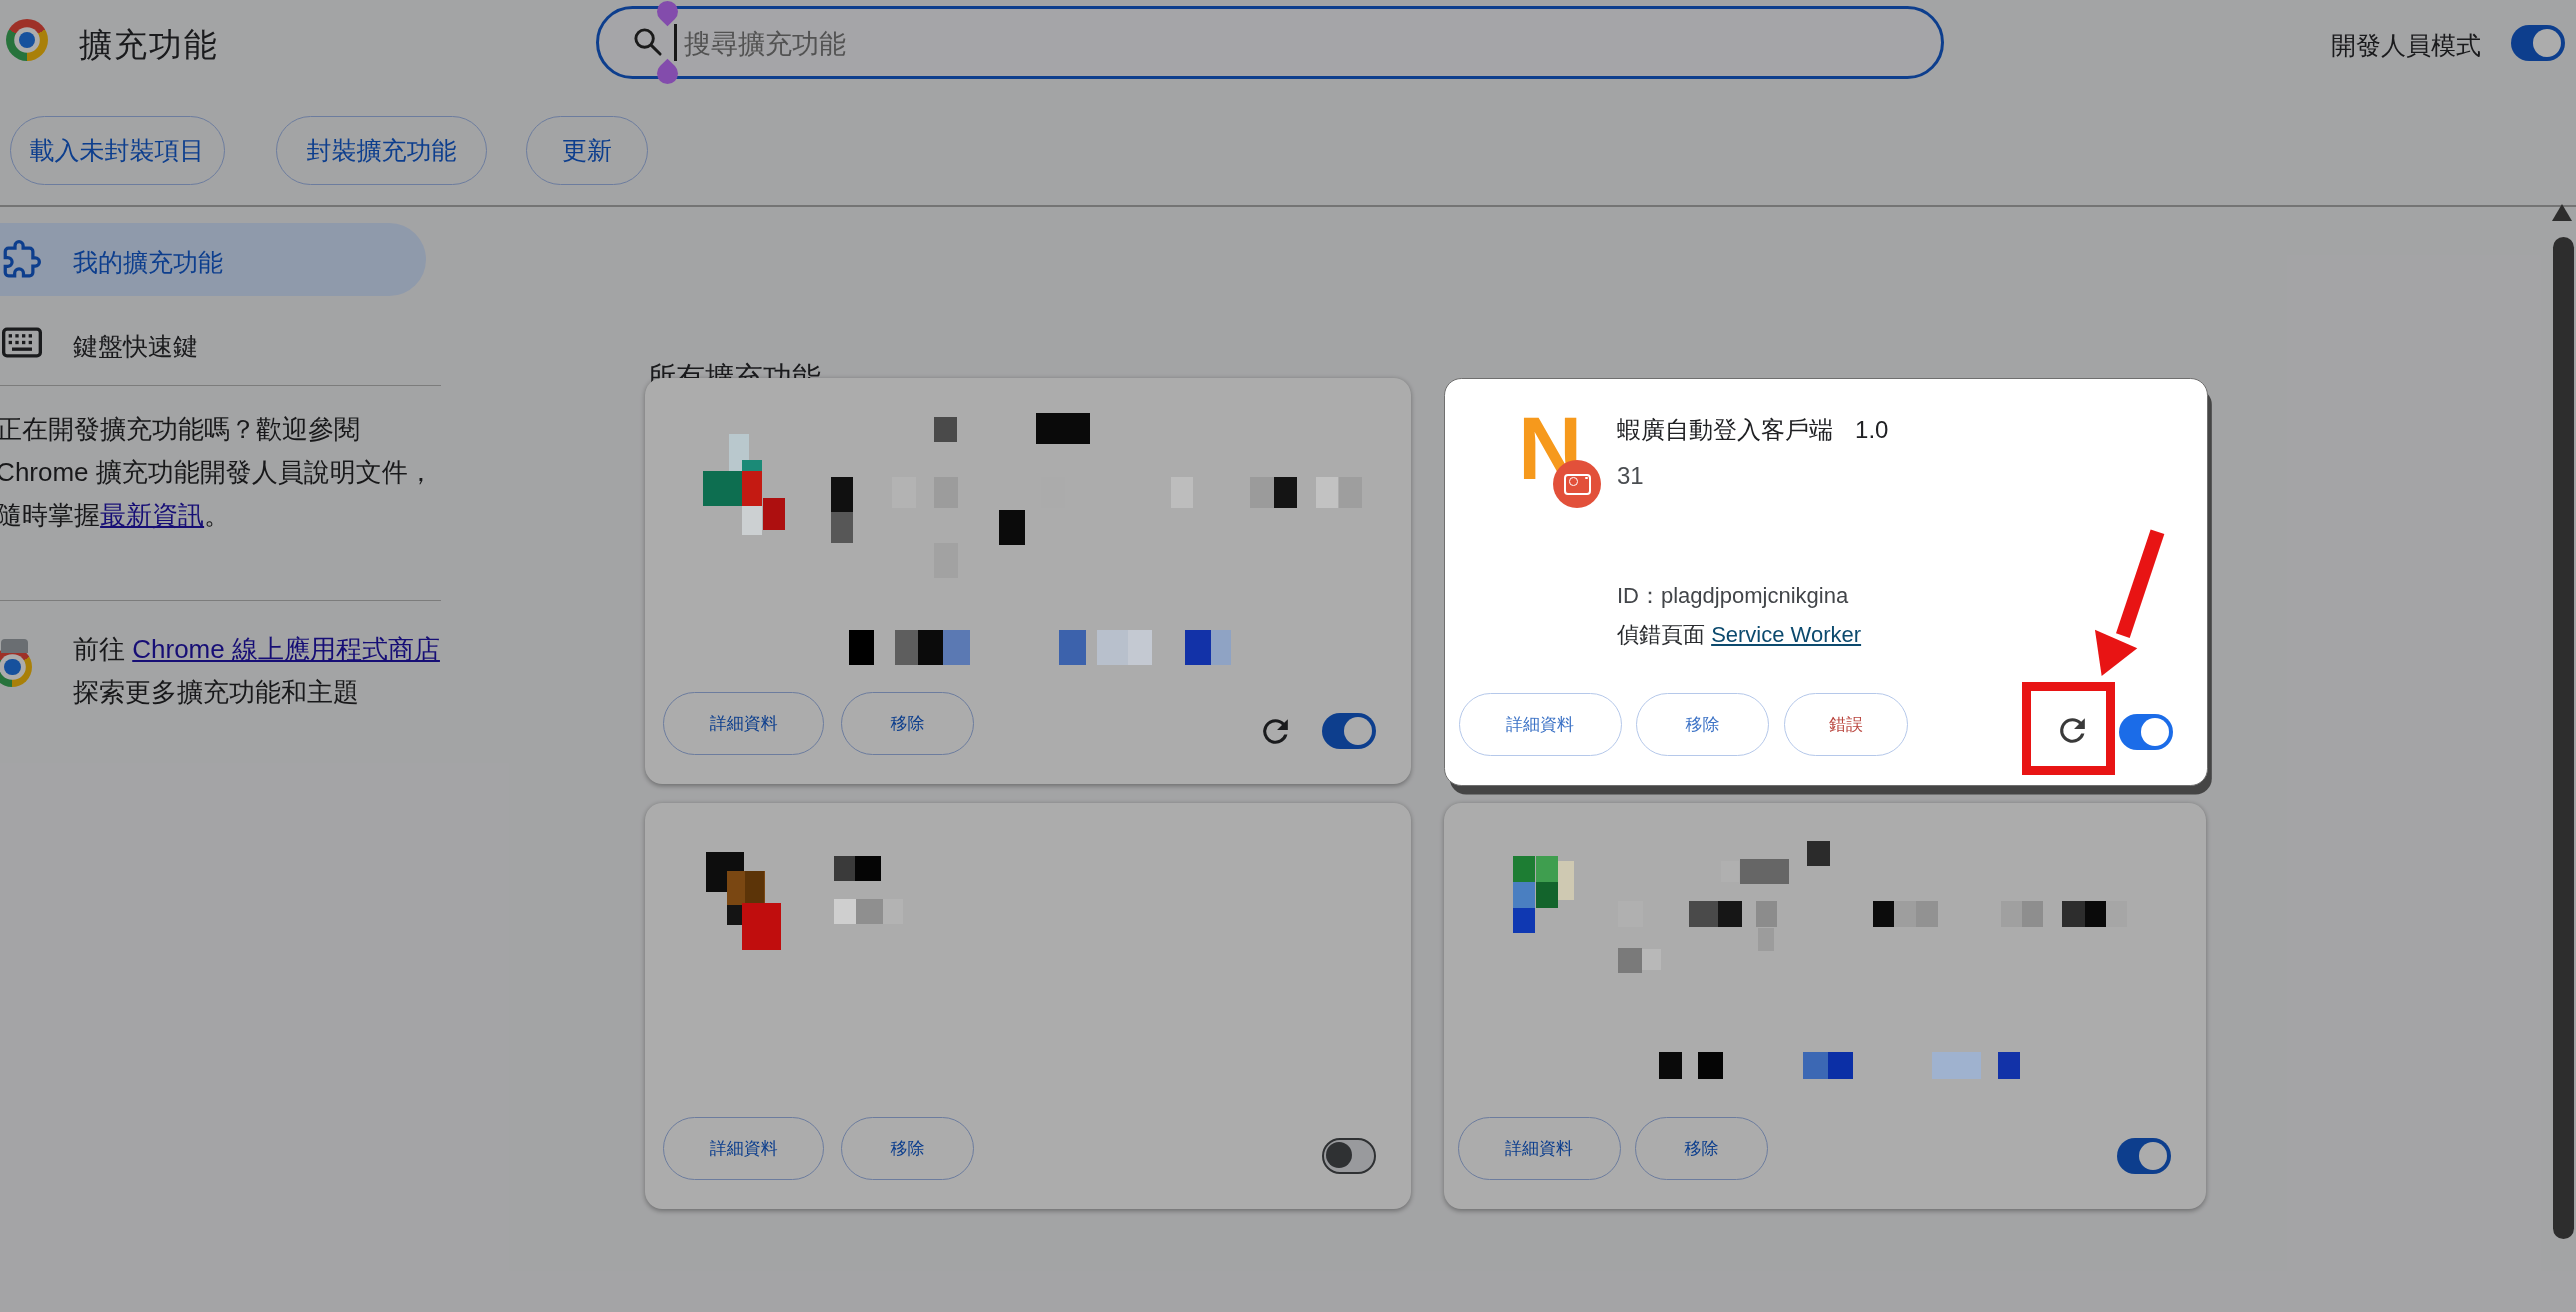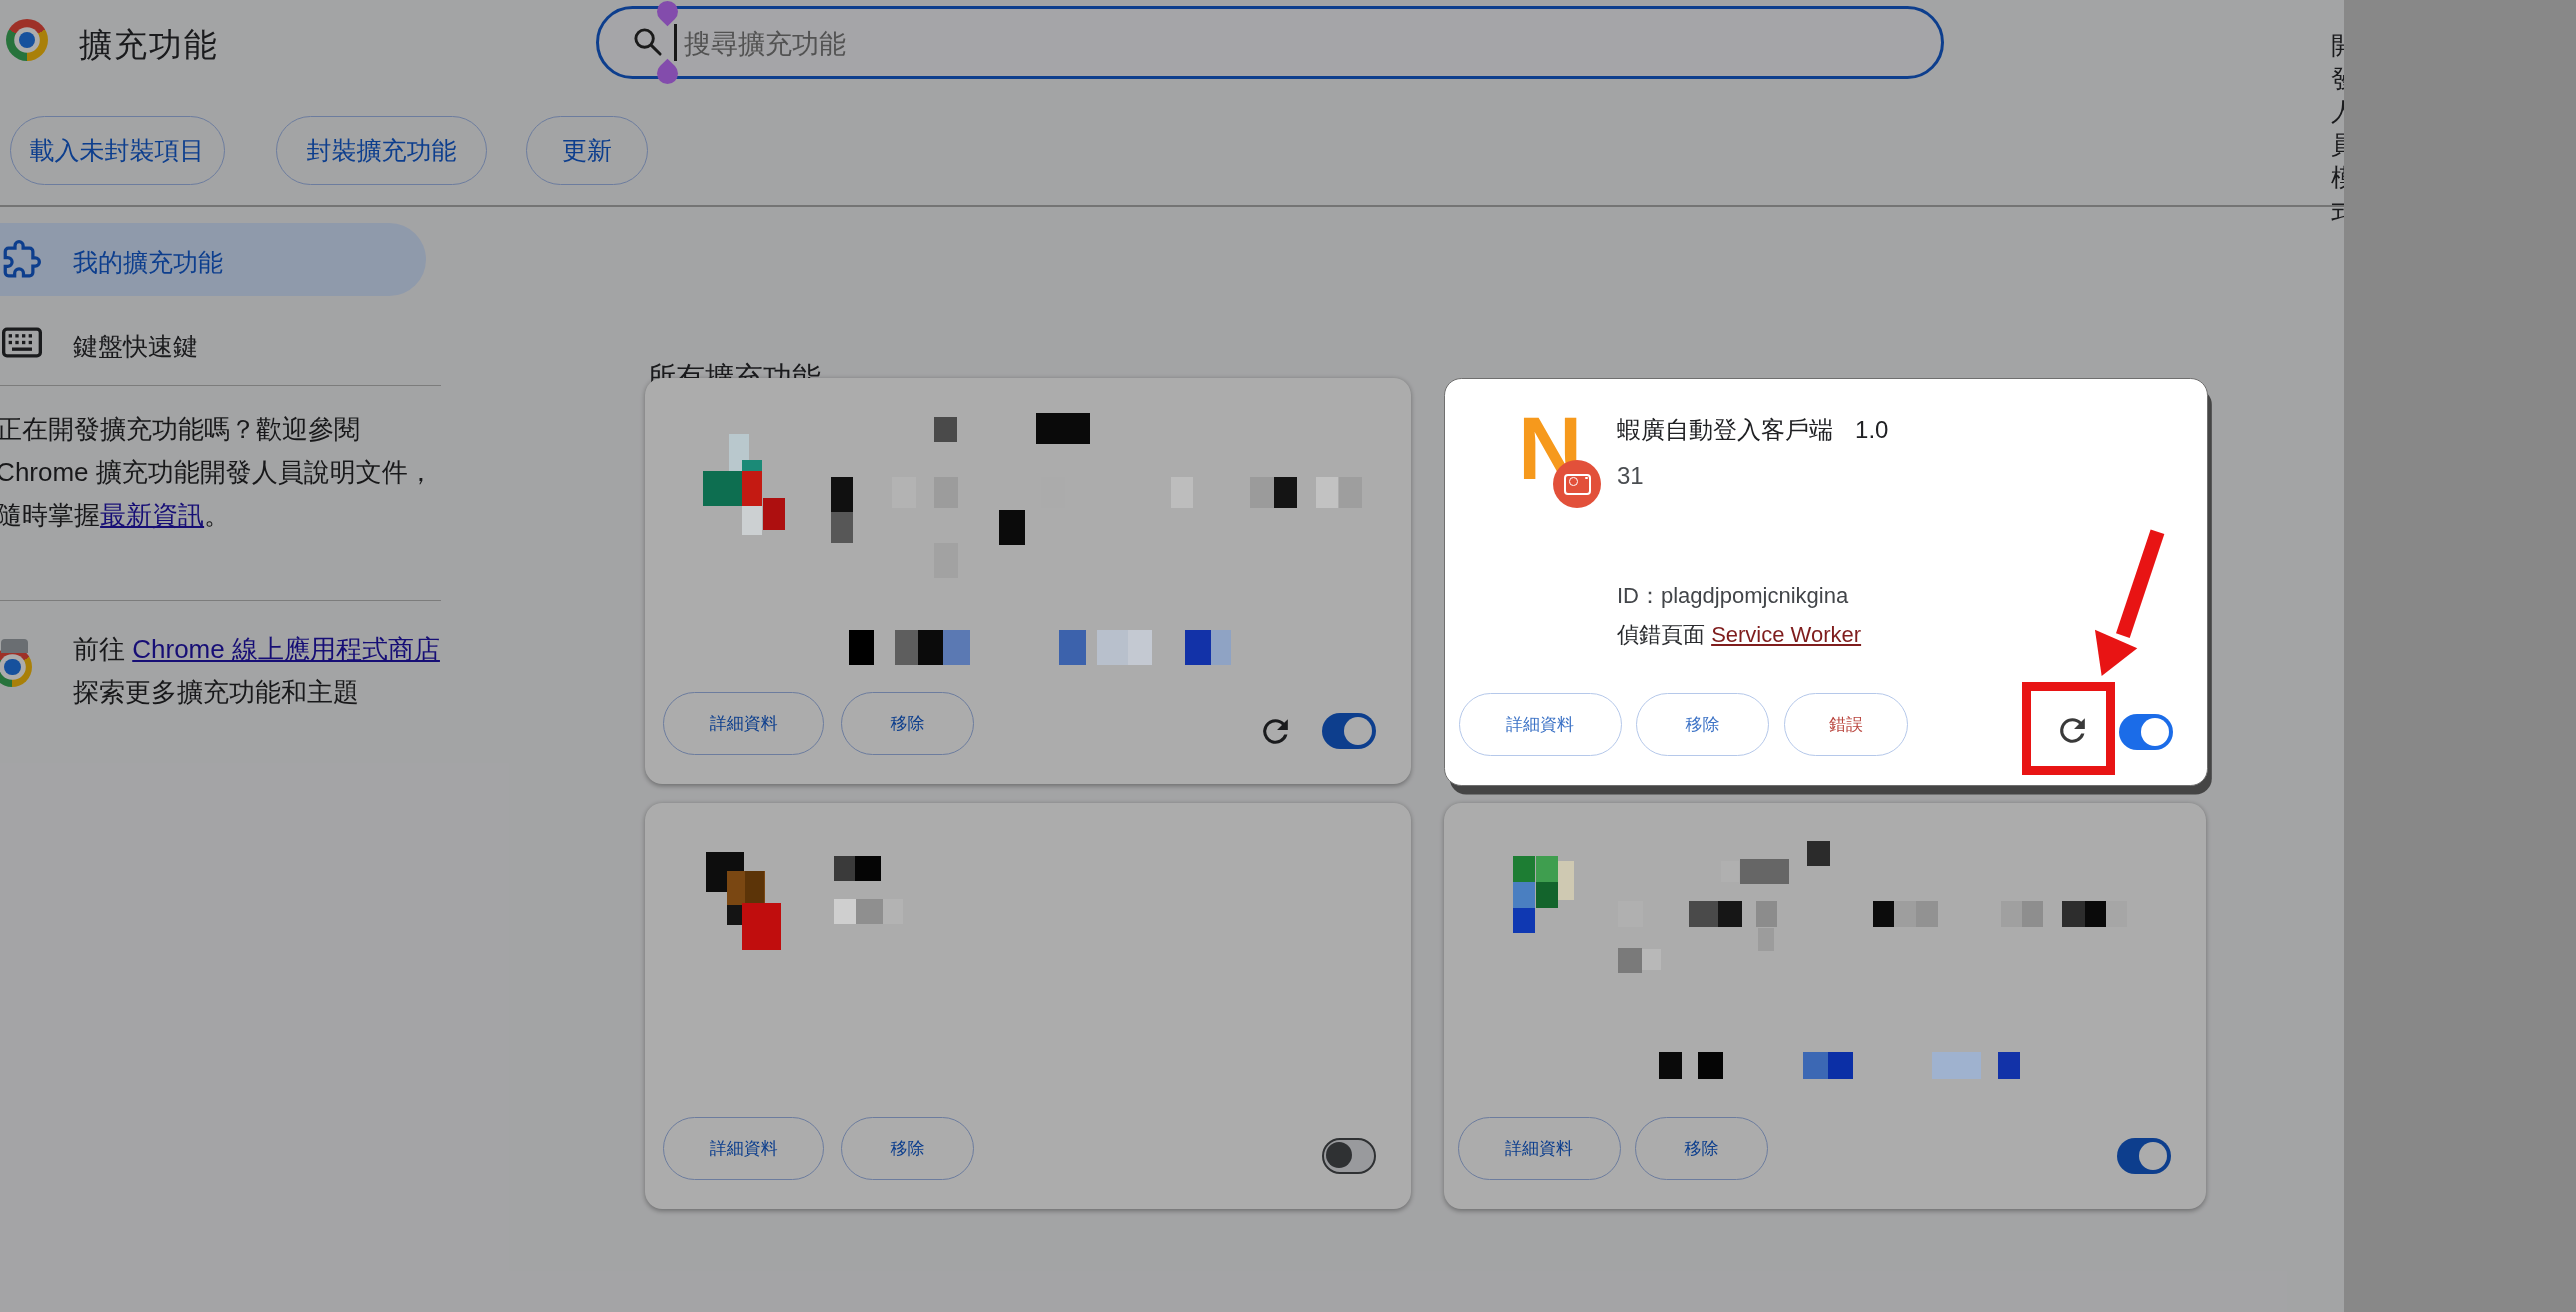--- a/index.html
+++ b/index.html
@@ -1,16 +1,16 @@
 <!DOCTYPE html>
 <html><head>
 <meta charset="utf-8">
 <style>
   html,body{margin:0;padding:0;background:#888;}
-  .page{position:relative;width:2344px;height:1312px;background:#f2f3f5;overflow:hidden;
+  .page{position:relative;width:2576px;height:1312px;background:#f2f3f5;overflow:hidden;
         font-family:"Liberation Sans",sans-serif;color:#202124;text-decoration:underline;}
   .abs{position:absolute;}
 
   
   .chrome-logo{width:42px;height:42px;border-radius:50%;
       background:conic-gradient(from 60deg,#fbbc05 0 120deg,#34a853 120deg 240deg,#ea4335 240deg 360deg);}
   .chrome-logo::after{content:"";position:absolute;left:50%;top:50%;width:16.4px;height:16.4px;margin:-8.2px 0 0 -8.2px;
       border-radius:50%;background:#1a73e8;box-shadow:0 0 0 4.8px #fff;}
   .page-title{left:79px;top:23px;font-size:33px;color:#202124;letter-spacing:1.9px;}
 
@@ -65,21 +65,21 @@
   .nlogo{position:absolute;left:73px;top:25px;font-size:89px;font-weight:700;color:#f6991c;line-height:1;}
   .badge{position:absolute;left:108px;top:81px;width:48px;height:48px;border-radius:50%;background:#e2503a;}
   .cam{position:absolute;left:10.6px;top:13.5px;width:23px;height:17.3px;border:2.9px solid #fff;border-radius:3.9px;}
   .cam::after{content:"";position:absolute;left:3.9px;top:1.9px;width:6.7px;height:6.7px;border:1.9px solid #fff;border-radius:50%;}
   .cam::before{content:"";position:absolute;right:1px;top:1px;width:2.9px;height:2.9px;background:#fff;border-radius:50%;}
 
   .c2-title{position:absolute;left:172px;top:35px;font-size:24px;color:#202124;}
   .c2-line2{position:absolute;left:172px;top:83px;font-size:24px;color:#4a4d51;}
   .c2-id{position:absolute;left:172px;top:202px;font-size:22px;color:#424549;white-space:nowrap;overflow:hidden;width:279px;}
   .c2-debug{position:absolute;left:172px;top:241px;font-size:22px;color:#2a2c2f;}
-  .c2-debug a{color:#7f1d1d;text-decoration:underline;cursor:pointer;}
+  .c2-debug a{color:#0c4a6e;text-decoration:underline;cursor:pointer;}
 
   
   .red-box{position:absolute;left:577px;top:303px;width:93px;height:93px;border:9.6px solid #e81414;box-sizing:border-box;z-index:70;}
   .arrow-svg{position:absolute;left:597px;top:143px;width:154px;height:183px;z-index:70;}
 
   
   .dim{position:absolute;left:0;top:0;width:2576px;height:1312px;background:rgba(18,18,18,0.35);z-index:50;}
   .sb-thumb{position:absolute;left:2553px;top:237px;width:21px;height:1002px;border-radius:10.6px;background:#2d2d2d;z-index:55;}
   .sb-arrow{position:absolute;left:2552px;top:204px;width:0;height:0;border-left:10.6px solid transparent;
       border-right:10.6px solid transparent;border-bottom:17.3px solid #2d2d2d;z-index:55;}

